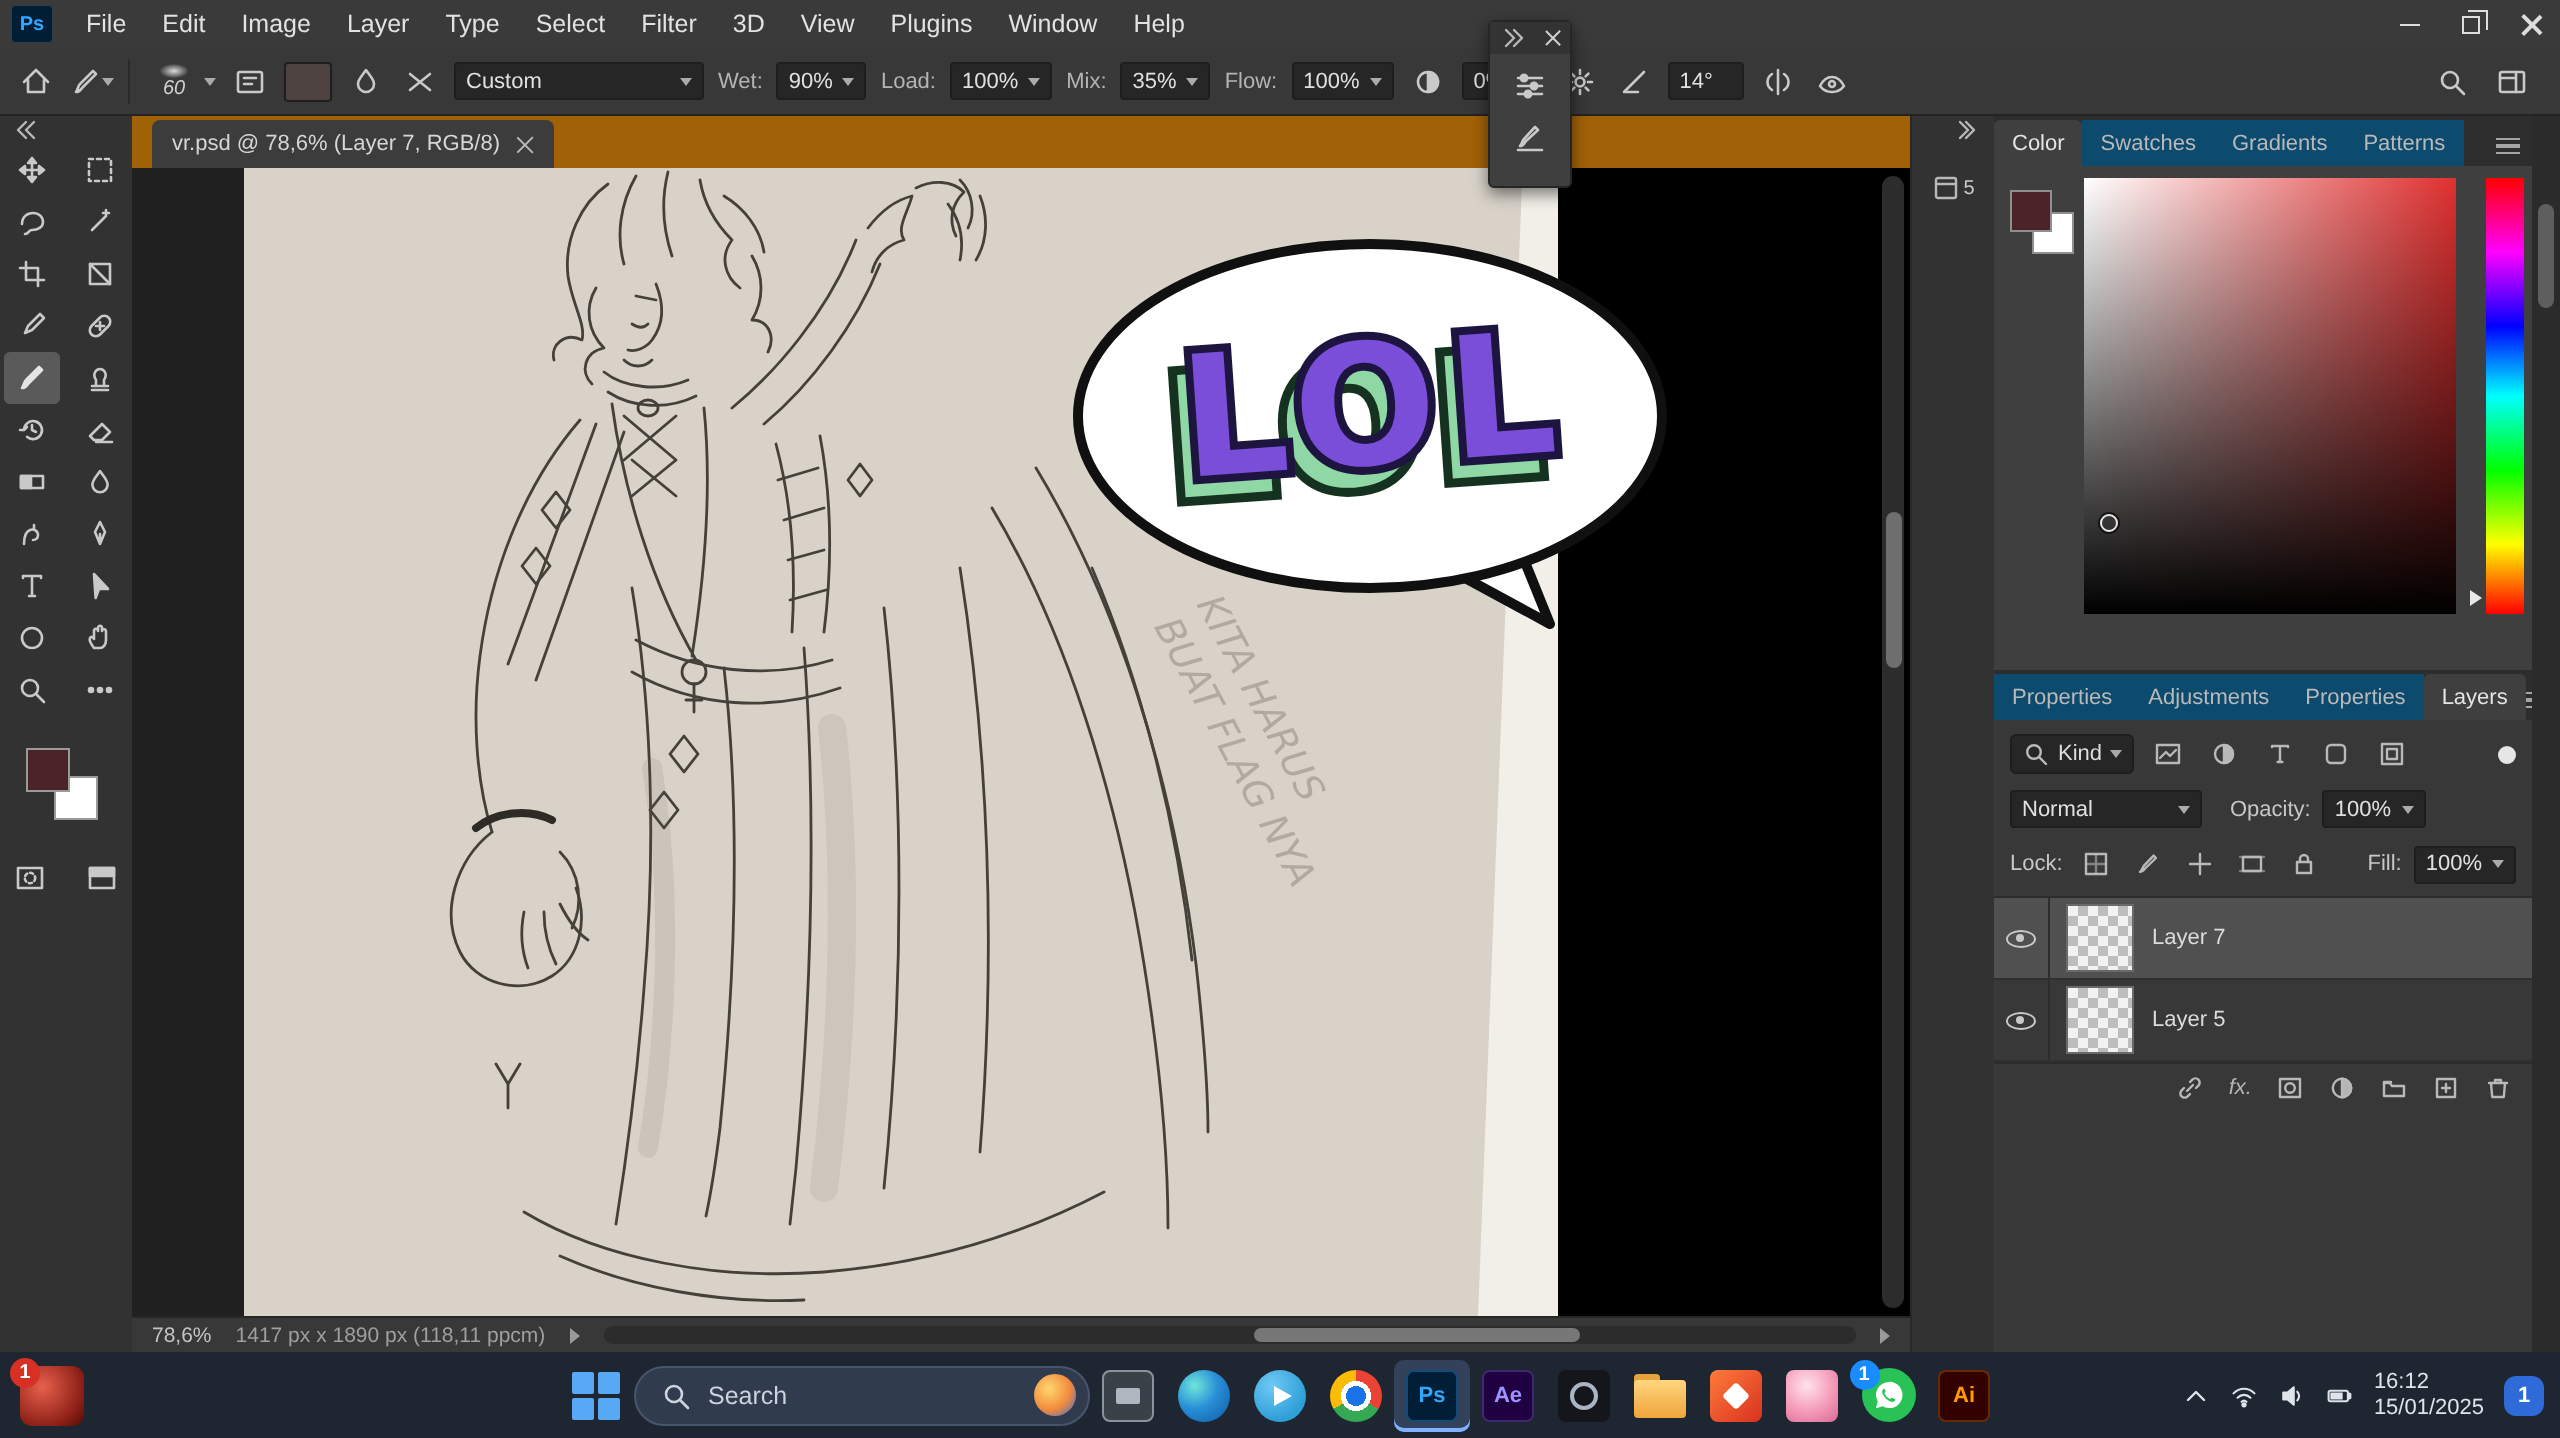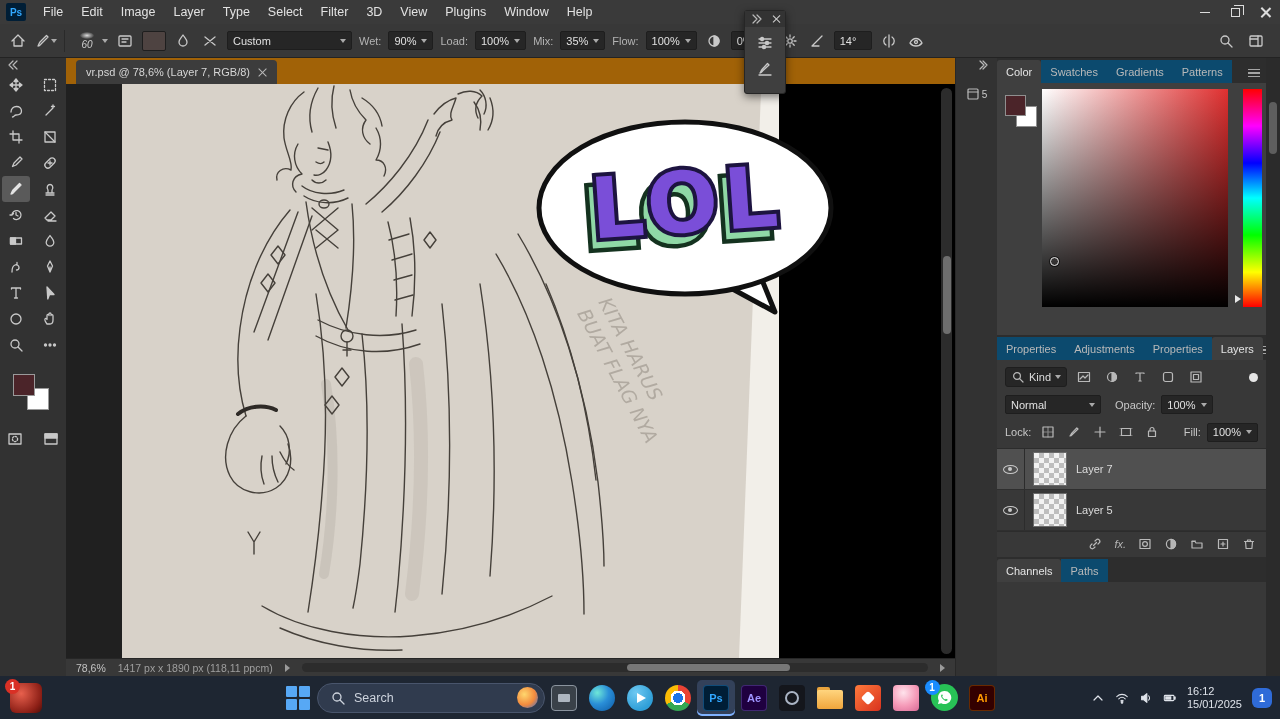--- a/index.html
+++ b/index.html
@@ -755,24 +755,20 @@
       </svg>
     <svg class="i14" viewBox="0 0 14 14">
         <rect x="2.5" y="2.5" width="9" height="9"></rect>
         <path d="M7 5v4M5 7h4"></path>
       </svg>
     <svg class="i14" viewBox="0 0 14 14">
         <path d="M3.5 4.5h7l-.6 7H4.1zM2.5 4.5h9M5.5 4.5V3h3v1.5"></path>
       </svg>
   </div>
 
-  <div class="tabrow" id="bottom-tabs">
-    <div class="ptab active">Channels</div>
-    <div class="ptab">Paths</div>
-  </div>
 </div>
 
 <div id="right-scroll">
   <div id="right-thumb"></div>
 </div>
 
 <div id="taskbar">
   <div id="widget-area">
     <div id="widget-icon">
       <span class="badge" id="widget-badge">1</span>

